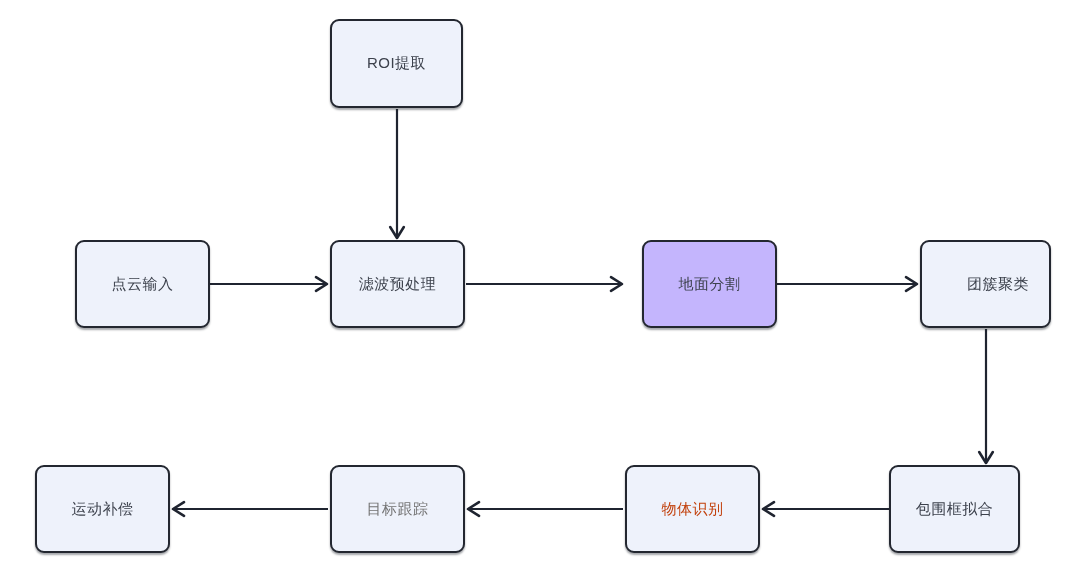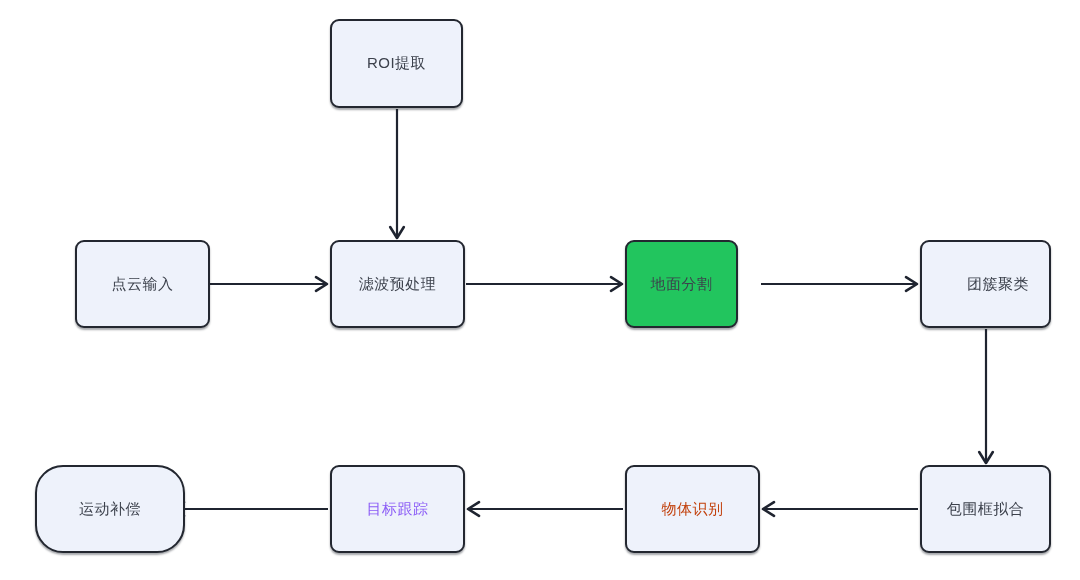--- a/index.html
+++ b/index.html
@@ -95,31 +95,31 @@
     </svg>
 <div class="node" style="left: 330px; top: 19px; width: 133px; height: 89px; background: rgb(238, 242, 251); border-color: rgb(35, 39, 48);">
       <span class="node-label" style="color: rgb(60, 65, 76);">ROI提取</span>
     </div>
     <div class="node" style="left: 35px; top: 240px; width: 135px; height: 88px; background: rgb(238, 242, 251); border-color: rgb(35, 39, 48); margin-left: 40px;">
       <span class="node-label" style="color: rgb(60, 65, 76);">点云输入</span>
     </div>
     <div class="node" style="left: 330px; top: 240px; width: 135px; height: 88px; background: rgb(238, 242, 251); border-color: rgb(35, 39, 48);">
       <span class="node-label" style="color: rgb(60, 65, 76);">滤波预处理</span>
     </div>
-    <div class="node" style="left: 625px; top: 240px; width: 113px; height: 88px; background: #22c55e; border-color: rgb(35, 39, 48);">
+    <div class="node" style="left: 642px; top: 240px; width: 135px; height: 88px; background: #c4b5fd; border-color: rgb(35, 39, 48);">
       <span class="node-label" style="color: rgb(60, 65, 76);">地面分割</span>
     </div>
     <div class="node" style="left: 920px; top: 240px; width: 131px; height: 88px; background: rgb(238, 242, 251); border-color: rgb(35, 39, 48); padding-left: 25px;">
       <span class="node-label" style="color: rgb(60, 65, 76);">团簇聚类</span>
     </div>
-    <div class="node" style="left: 35px; top: 465px; width: 150px; height: 88px; background: rgb(238, 242, 251); border-color: rgb(35, 39, 48); border-radius: 28px;">
+    <div class="node" style="left: 35px; top: 465px; width: 135px; height: 88px; background: rgb(238, 242, 251); border-color: rgb(35, 39, 48);">
       <span class="node-label" style="color: rgb(60, 65, 76);">运动补偿</span>
     </div>
     <div class="node" style="left: 330px; top: 465px; width: 135px; height: 88px; background: rgb(238, 242, 251); border-color: rgb(35, 39, 48);">
-      <span class="node-label" style="color: #8b5cf6;">目标跟踪</span>
+      <span class="node-label" style="color: #737373;">目标跟踪</span>
     </div>
     <div class="node" style="left: 625px; top: 465px; width: 135px; height: 88px; background: rgb(238, 242, 251); border-color: rgb(35, 39, 48);">
       <span class="node-label" style="color: #c2410c;">物体识别</span>
     </div>
-    <div class="node" style="left: 920px; top: 465px; width: 131px; height: 88px; background: rgb(238, 242, 251); border-color: rgb(35, 39, 48);">
+    <div class="node" style="left: 889px; top: 465px; width: 131px; height: 88px; background: rgb(238, 242, 251); border-color: rgb(35, 39, 48);">
       <span class="node-label" style="color: rgb(60, 65, 76);">包围框拟合</span>
     </div>
   </div>
 
 </body></html>

